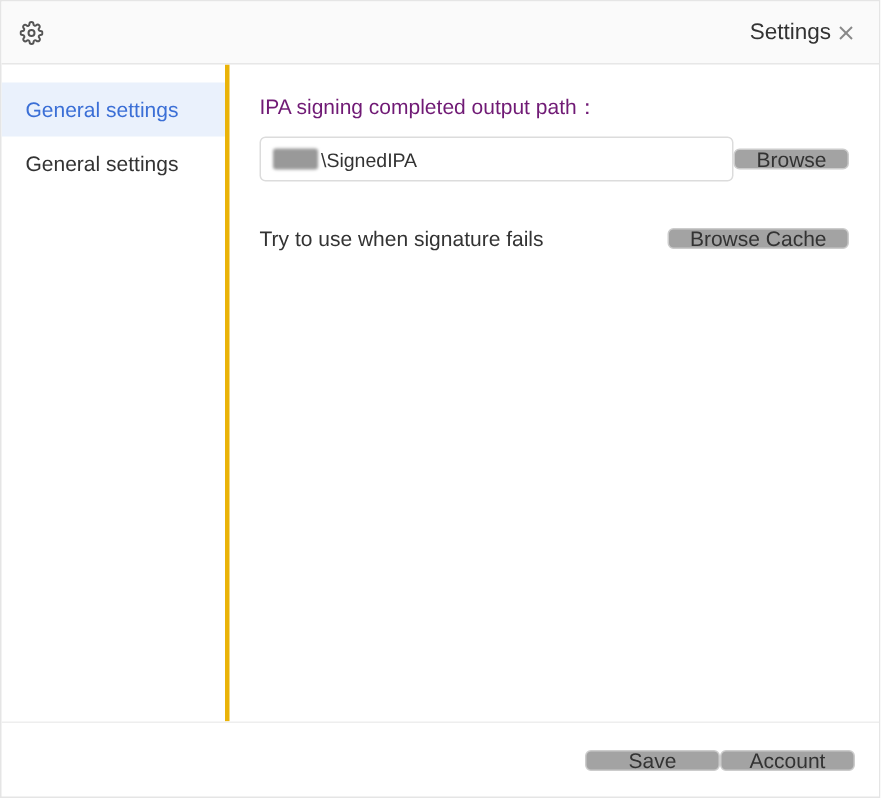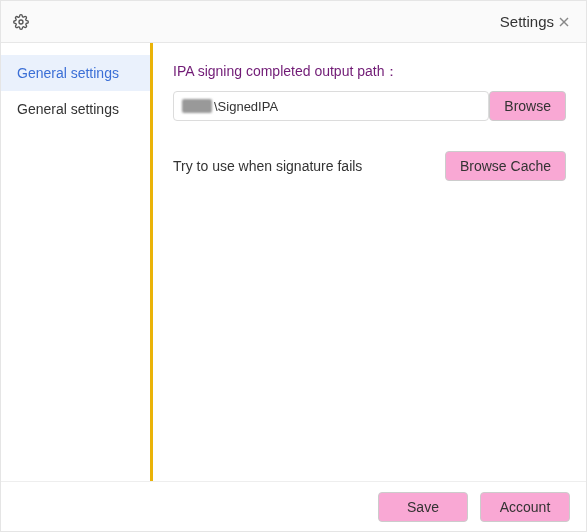--- a/index.html
+++ b/index.html
@@ -11,24 +11,24 @@
   .titlebar .close { width: 20px; height: 20px; color: #888; cursor: pointer; display: inline-flex; align-items: center; justify-content: center; }
   .body { flex: 1; display: flex; overflow: hidden; }
   .sidebar { width: 152px; border-right: 3px solid #eab308; padding-top: 12px; }
   .sidebar-item { padding: 10px 16px; cursor: pointer; font-size: 14px; color: #333; }
   .sidebar-item.active { background: #eaf1fc; color: #3b6fd6; }
   .content { flex: 1; padding: 20px 20px 0 20px; }
   .field-label { font-size: 14px; color: #701a75; margin-bottom: 10px; display: block; }
   .row { display: flex; align-items: center; margin-bottom: 30px; }
   .text-input { flex: 1; height: 30px; border: 1px solid #dcdcdc; border-radius: 4px; padding: 0 8px; font-size: 13px; color: #333; background: #fff; display: flex; align-items: center; }
   .text-input .blur { display:inline-block; width: 30px; height: 14px; background: #999; border-radius: 2px; filter: blur(1px); margin-right: 2px; vertical-align: middle;}
-  .btn { height: 30px; padding: 0 14px; border: 1px solid #ccc; border-radius: 4px; background: #f9a8d4; font-size: 14px; color: #333; cursor: pointer; display: inline-flex; align-items: center; justify-content: center; white-space: nowrap;}
+  .btn { height: 14px; padding: 0 14px; border: 1px solid #ccc; border-radius: 4px; background: #a3a3a3; font-size: 14px; color: #333; cursor: pointer; display: inline-flex; align-items: center; justify-content: center; white-space: nowrap;}
   .row2 { display: flex; align-items: center; justify-content: space-between; margin-top: 20px;}
   .row2 .lbl { font-size: 14px; color: #333; }
-  .footer { height: 50px; border-top: 1px solid #eee; display: flex; align-items: center; justify-content: flex-end; gap: 12px; padding: 0 16px; }
+  .footer { height: 50px; border-top: 1px solid #eee; display: flex; align-items: center; justify-content: flex-end; padding: 0 16px; }
   .footer .btn { min-width: 90px; }
   svg { display: block; }
 </style>
 </head>
 <body>
 
 <div class="window">
 
   <div class="titlebar">
     <span class="icon">

